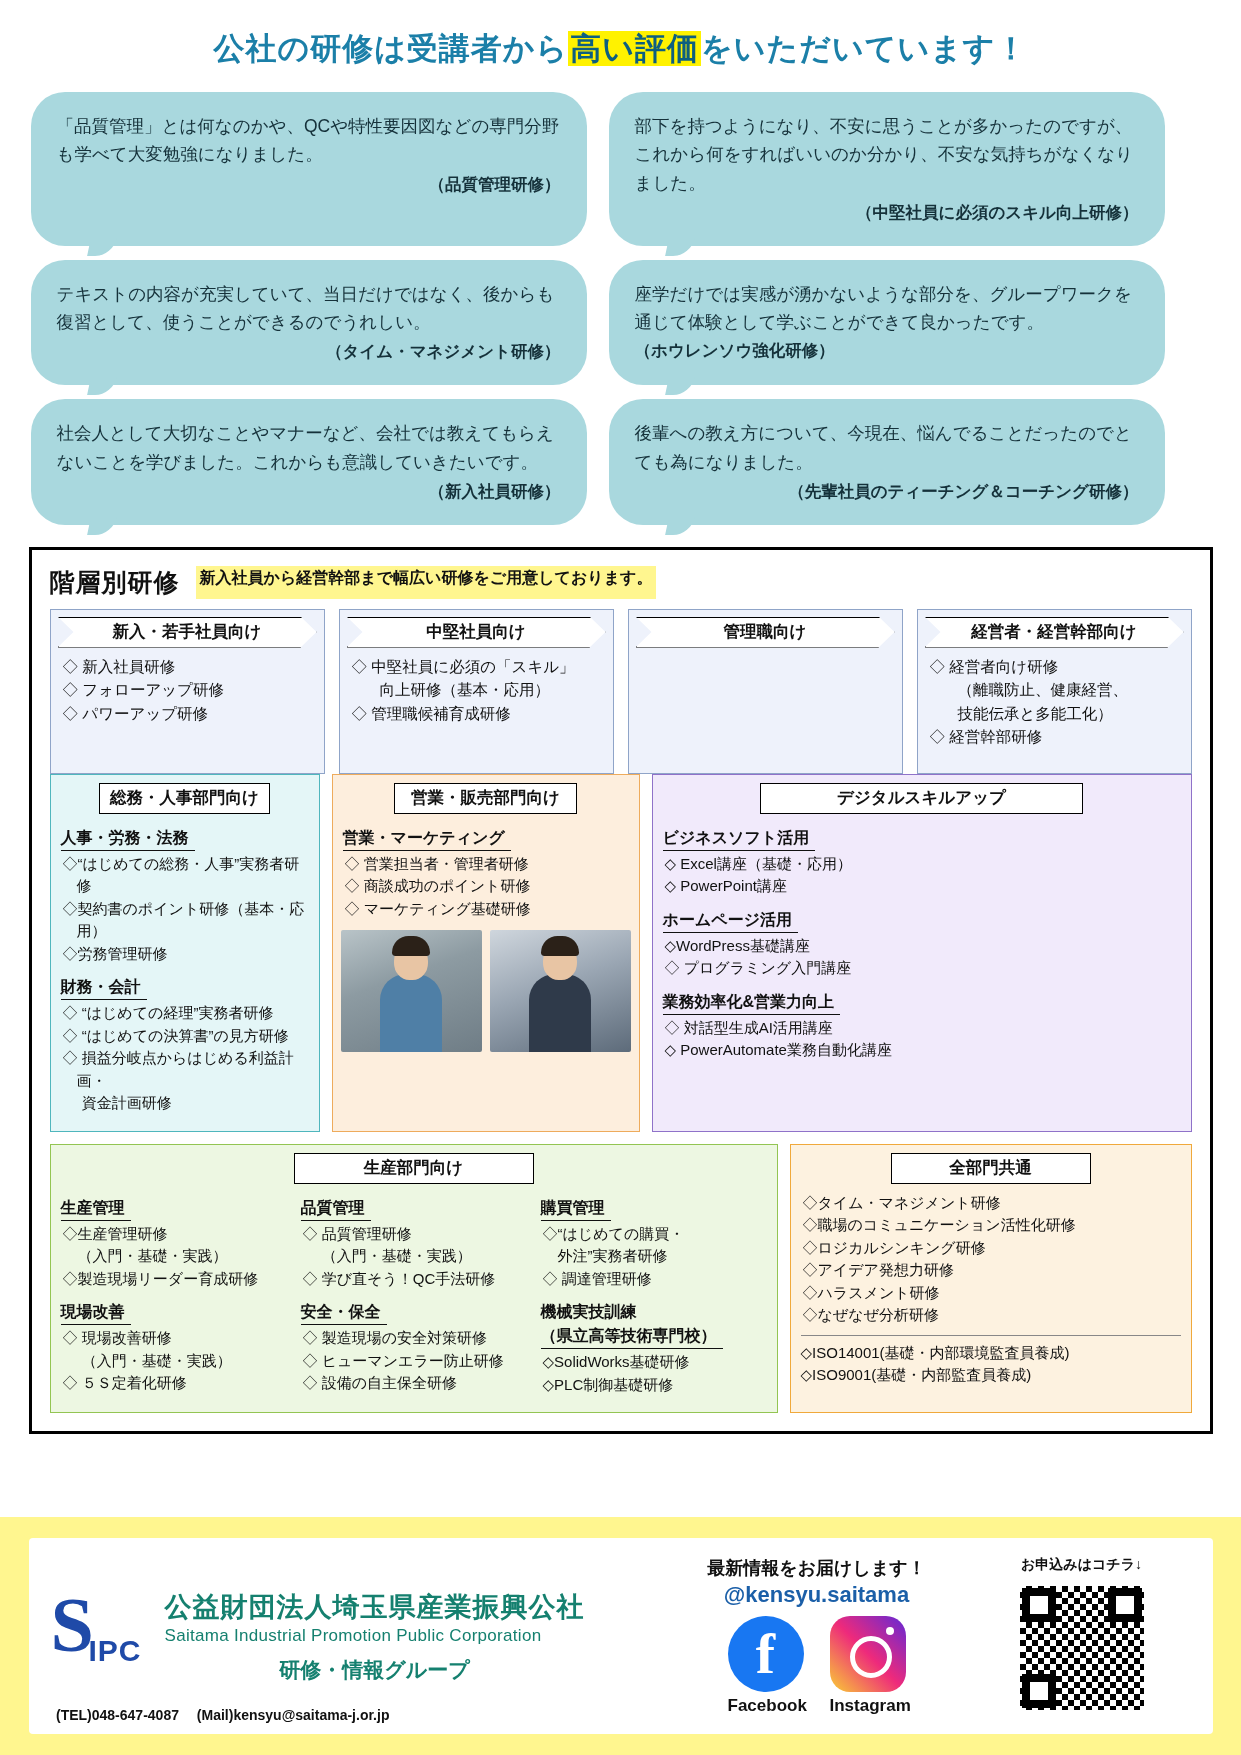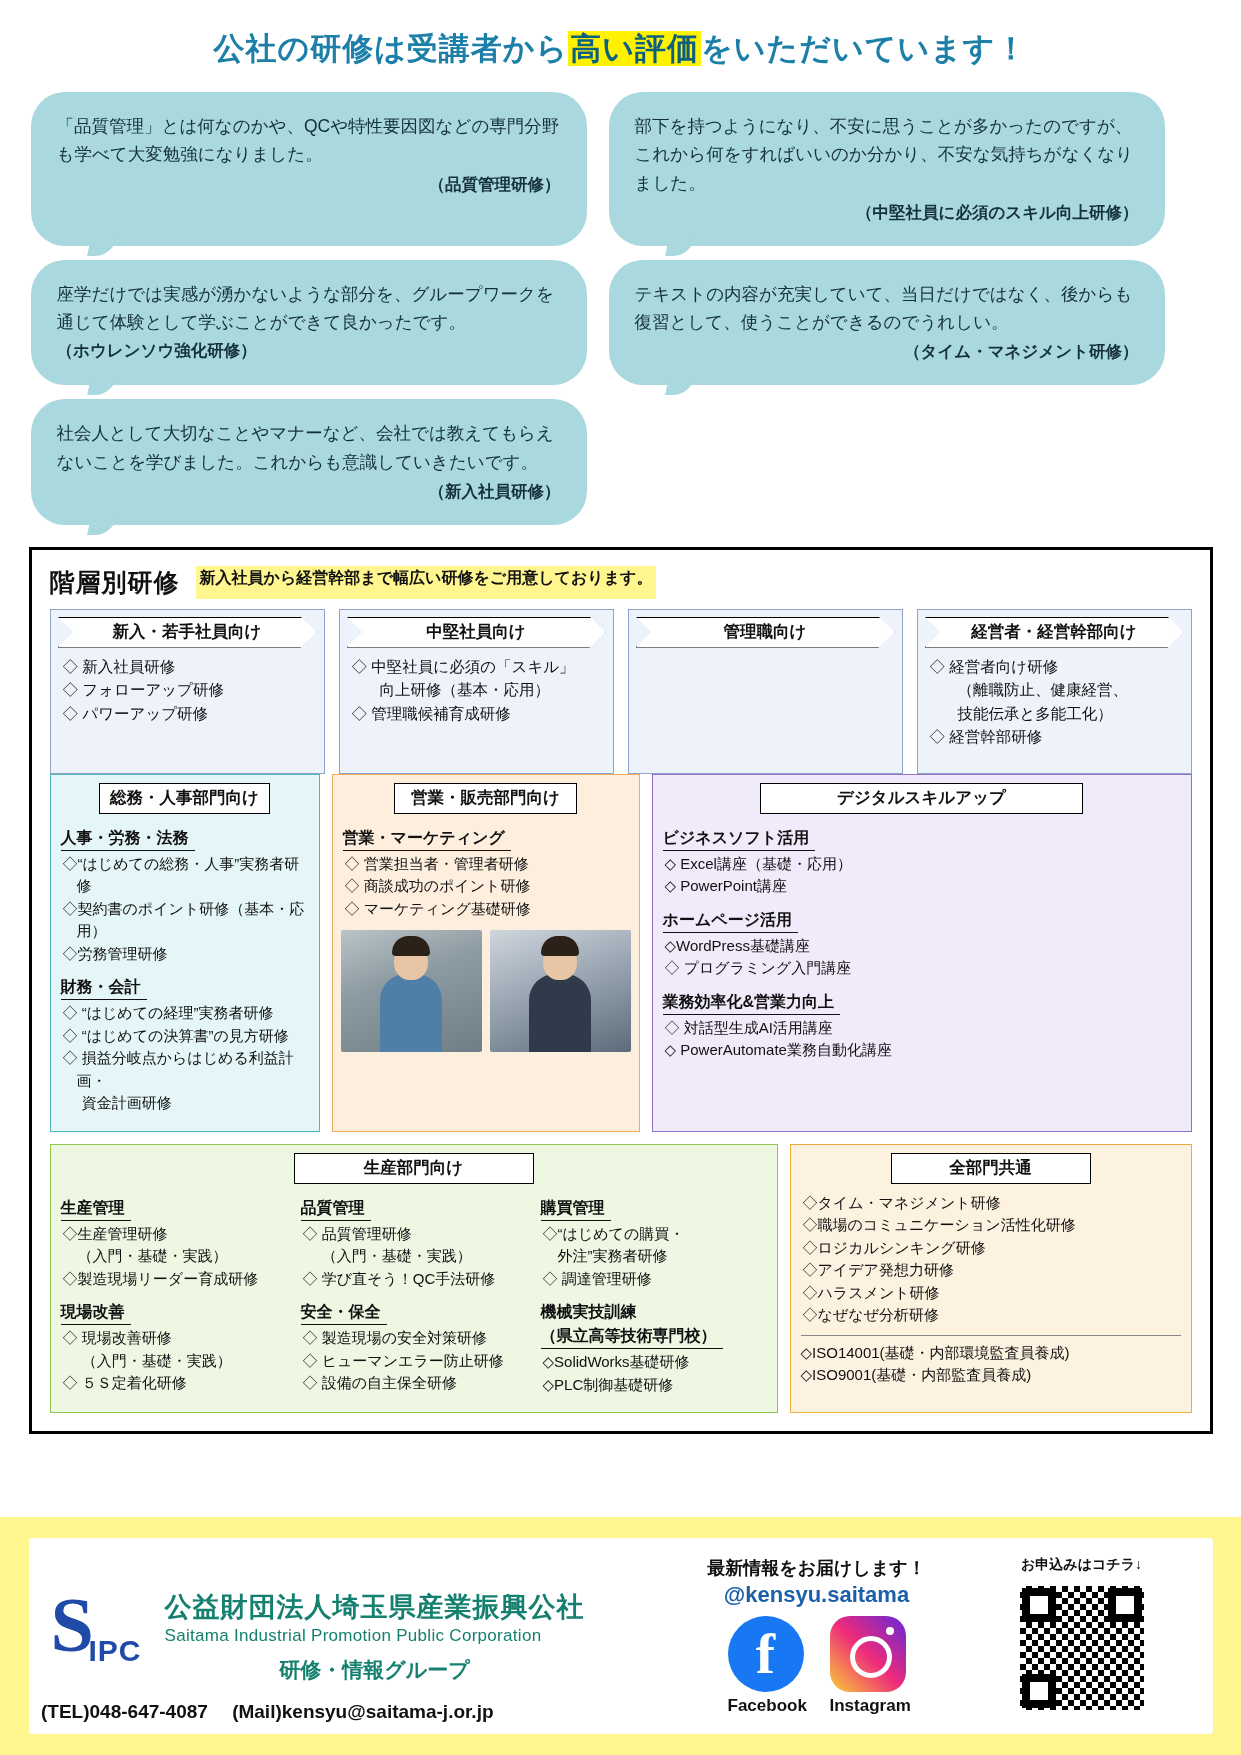--- a/index.html
+++ b/index.html
@@ -252,22 +252,22 @@
     font-size: 27px; font-weight: bold; color: #15806f; letter-spacing: 1px;
   }
   .org-text .en {
     font-size: 17px; color: #15806f; letter-spacing: .3px; margin-top: 1px;
   }
   .org-text .grp {
     font-size: 21px; font-weight: bold; color: #15806f; margin-top: 10px; text-align: center;
   }
   .contact {
     position: absolute;
-    left: 41px; bottom: 30px;
-    font-size: 19px; font-weight: bold; color: #111;
+    left: 56px; bottom: 30px;
+    font-size: 14px; font-weight: bold; color: #111;
   }
   .sns { width: 300px; text-align: center; }
   .sns .line1 { font-size: 18px; font-weight: bold; color: #111; }
   .sns .handle { font-size: 22px; font-weight: bold; color: #1b5fa8; margin-top: 2px; }
   .sns-icons { display: flex; justify-content: center; gap: 26px; margin-top: 8px; }
   .sns-ic { width: 76px; }
   .fb {
     width: 76px; height: 76px; border-radius: 50%;
     background: #1877f2; color: #fff; font-size: 58px; font-weight: bold;
     font-family: "Liberation Serif", serif;
@@ -320,37 +320,42 @@
     <span class="tail"></span>
   </div>
 
   <div class="bubble">
     <span>部下を持つようになり、不安に思うことが多かったのですが、これから何をすればいいのか分かり、不安な気持ちがなくなりました。</span>
     <span class="course course-right">（中堅社員に必須のスキル向上研修）</span>
     <span class="tail"></span>
   </div>
 
   <div class="bubble">
+    <span>テキストの内容が充実していて、当日だけではなく、後からも復習として、使うことができるのでうれしい。</span>
+    <span class="course course-right">（タイム・マネジメント研修）</span>
+    <span class="tail"></span>
+  </div>
+
+  <div class="bubble">
     <span>座学だけでは実感が湧かないような部分を、グループワークを通じて体験として学ぶことができて良かったです。</span>
     <span class="course">（ホウレンソウ強化研修）</span>
-    <span class="tail"></span>
-  </div>
-
-  <div class="bubble">
-    <span>テキストの内容が充実していて、当日だけではなく、後からも復習として、使うことができるのでうれしい。</span>
-    <span class="course course-right">（タイム・マネジメント研修）</span>
     <span class="tail"></span>
   </div>
 
   <div class="bubble">
     <span>社会人として大切なことやマナーなど、会社では教えてもらえないことを学びました。これからも意識していきたいです。</span>
     <span class="course course-right">（新入社員研修）</span>
     <span class="tail"></span>
   </div>
 
+  <div class="bubble">
+    <span>後輩への教え方について、今現在、悩んでることだったのでとても為になりました。</span>
+    <span class="course course-right">（先輩社員のティーチング＆コーチング研修）</span>
+    <span class="tail"></span>
+  </div>
 
 </div>
 
 <div class="program-box">
 
   <div class="sec-head">
     <div class="sec-title">階層別研修</div>
     <div class="sec-note">新入社員から経営幹部まで幅広い研修をご用意しております。</div>
   </div>
 

